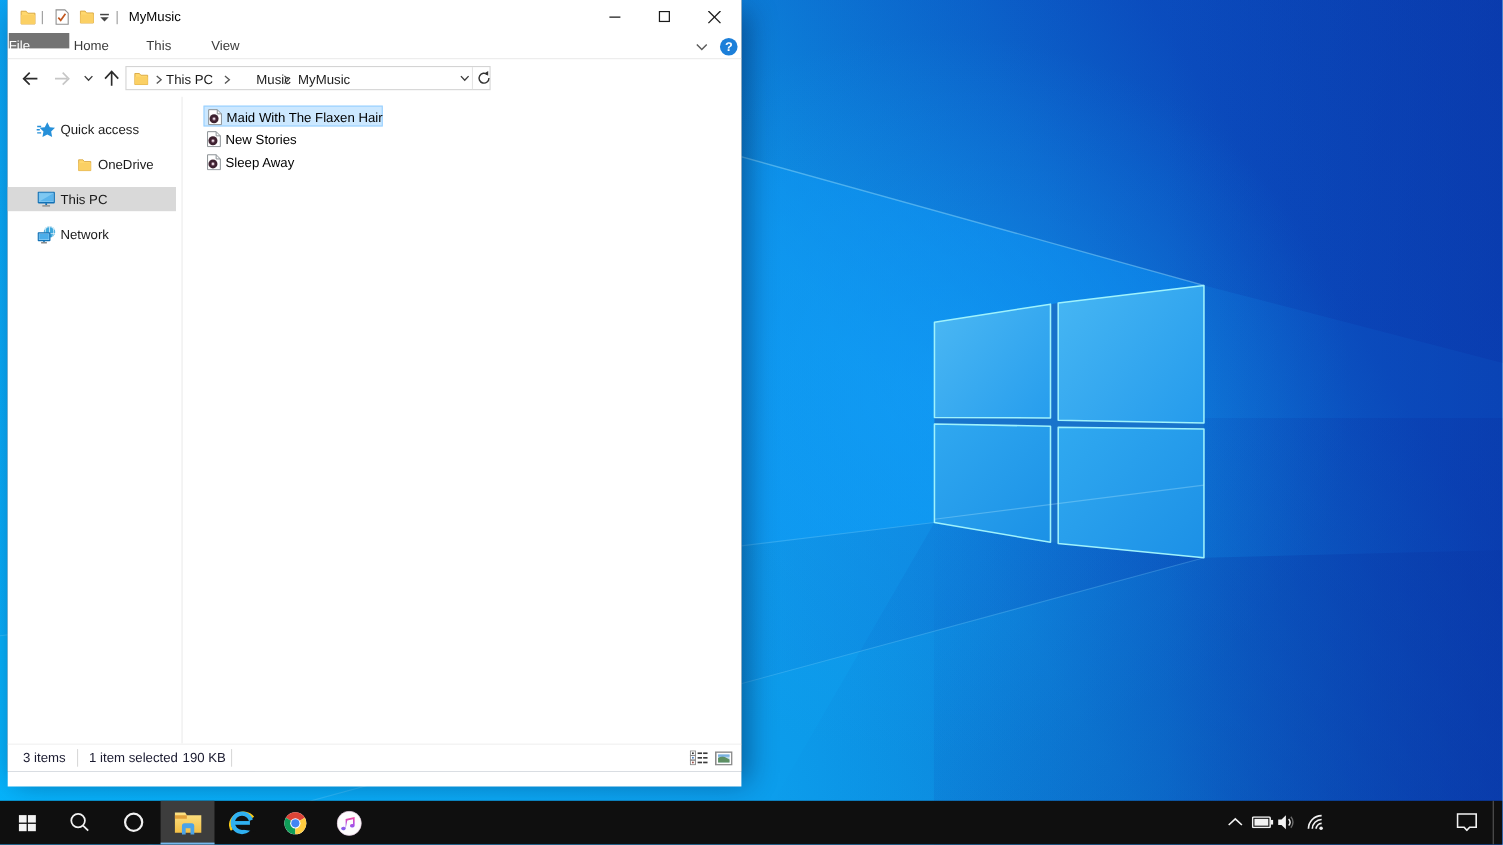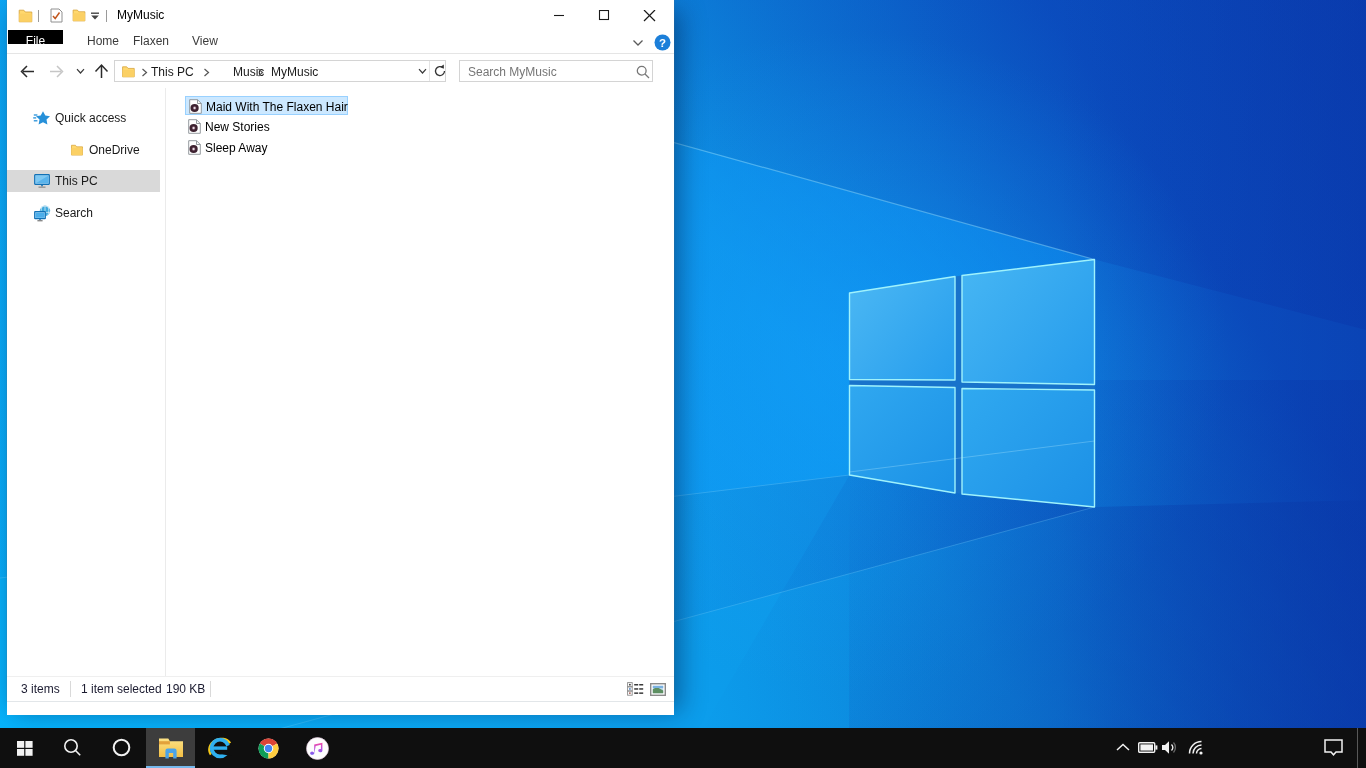--- a/index.html
+++ b/index.html
@@ -11,22 +11,22 @@
 #win { position:absolute; left:7px; top:0; width:667px; height:701px; background:#fff;
   box-shadow:6px 10px 24px rgba(0,20,60,0.45); }
 #win::after { content:""; position:absolute; left:0; top:0; right:0; bottom:0;
   box-shadow:0 0 0 0.5px rgba(90,110,130,0.35); pointer-events:none; z-index:50; }
 #win svg { position:absolute; }
 #tbar { position:absolute; left:0; top:0; width:100%; height:30px; background:#fff; }
 #tbar .title { position:absolute; left:110px; top:8px; font-size:12px; color:#000; }
 .vsep { position:absolute; width:1px; background:#9a9a9a; }
 
 #tabs { position:absolute; left:0; top:30px; width:100%; height:24px; background:#fff; border-bottom:1px solid #e5e5e5; }
-#filetab { position:absolute; left:1px; top:0; width:55px; height:14px; background:#000000; color:#fff;
-  font-size:12px; text-align:center; line-height:23px; }
+#filetab { position:absolute; left:1px; top:0; width:55px; height:14px; background:#737373; color:#fff;
+  font-size:12px; text-align:left; line-height:23px; }
 .tab { position:absolute; top:0; height:23px; font-size:12px; color:#3b3b3b; line-height:23px; }
 
 #addr { position:absolute; left:0; top:54px; width:100%; height:34px; background:#fff; }
 .box { position:absolute; top:6px; height:22px; background:#fff; border:1px solid #d4d4d4; }
 #addrbox { left:107px; width:332px; }
 #searchbox { left:452px; width:194px; }
 .crumb { position:absolute; top:3.5px; font-size:12px; color:#1a1a1a; white-space:nowrap; }
 .box svg { position:absolute; }
 #searchtext { position:absolute; left:8px; top:4px; font-size:12px; color:#767676; }
 
@@ -153,22 +153,22 @@
     <span class="title">MyMusic</span>
     <svg style="left:545px;top:10px;" width="110" height="12" viewBox="0 0 110 12">
       <line x1="2" y1="5.5" x2="12" y2="5.5" stroke="#1a1a1a" stroke-width="1.1"></line>
       <rect x="47.5" y="0.5" width="9" height="9" fill="none" stroke="#1a1a1a" stroke-width="1.1"></rect>
       <line x1="92" y1="0" x2="103" y2="11" stroke="#1a1a1a" stroke-width="1.2"></line>
       <line x1="103" y1="0" x2="92" y2="11" stroke="#1a1a1a" stroke-width="1.2"></line>
     </svg>
   </div>
   <div id="tabs">
     <div id="filetab">File</div>
-    <div class="tab" style="left:80px;">Home</div>
-    <div class="tab" style="left:126px;">Flaxen</div>
+    <div class="tab" style="left:60px;">Home</div>
+    <div class="tab" style="left:126px;">This</div>
     <div class="tab" style="left:185px;">View</div>
     <svg style="left:625px;top:9px;" width="12" height="8" viewBox="0 0 12 8">
       <polyline points="1.5,1.5 6,6 10.5,1.5" fill="none" stroke="#5a5a5a" stroke-width="1.3"></polyline>
     </svg>
     <svg style="left:647px;top:4px;" width="17" height="17" viewBox="0 0 17 17">
       <circle cx="8.5" cy="8.5" r="8" fill="#1c7fd9"></circle>
       <text x="8.5" y="12.6" font-size="11.5" font-weight="bold" fill="#fff" text-anchor="middle" font-family="Liberation Sans">?</text>
     </svg>
   </div>
   <div id="addr">
@@ -201,27 +201,20 @@
         <polyline points="1.5,1 5.5,4.5 1.5,8" fill="none" stroke="#555" stroke-width="1.2"></polyline>
       </svg>
       <span class="crumb" style="left:156px;">MyMusic</span>
       <svg style="left:303px;top:7px;" width="9" height="7" viewBox="0 0 9 7">
         <polyline points="1,1.2 4.5,5 8,1.2" fill="none" stroke="#3a3a3a" stroke-width="1.2"></polyline>
       </svg>
       <div style="position:absolute;left:314px;top:0;width:1px;height:20px;background:#e4e4e4;"></div>
       <svg style="left:318px;top:3px;" width="14" height="14" viewBox="0 0 14 14">
         <path d="M11.5 7 a4.5 4.5 0 1 1 -1.4 -3.2" fill="none" stroke="#333" stroke-width="1.3"></path>
         <polygon points="10.8,0.6 10.8,4.8 7.2,2.9" fill="#333"></polygon>
-      </svg>
-    </div>
-    <div class="box" id="searchbox">
-          <span id="searchtext">Search MyMusic</span>
-      <svg style="left:176px;top:4px;" width="14" height="14" viewBox="0 0 14 14">
-        <circle cx="5.7" cy="5.7" r="4.4" fill="none" stroke="#777" stroke-width="1.3"></circle>
-        <line x1="9" y1="9" x2="13" y2="13" stroke="#777" stroke-width="1.3"></line>
       </svg>
     </div>
   </div>
   <div id="main">
     <div id="nav">
       <div class="navitem" style="top:19px;">
         <svg style="position:absolute;left:26px;top:3px;" width="17" height="16" viewBox="0 0 17 16">
           <polygon points="10,1.2 12.3,5.6 17,6.2 13.5,9.5 14.4,14.6 10,12.2 5.6,14.6 6.5,9.5 3,6.2 7.7,5.6" fill="#2690d9"></polygon>
           <line x1="0.8" y1="5" x2="4.4" y2="5" stroke="#2690d9" stroke-width="1.3"></line>
           <line x1="0.2" y1="7.9" x2="3.2" y2="7.9" stroke="#2690d9" stroke-width="1.3"></line>
@@ -248,21 +241,21 @@
           </div>
       <div class="navitem" style="top:114px;">
         <svg style="position:absolute;left:27px;top:3px;" width="17" height="17" viewBox="0 0 17 17">
           <circle cx="11" cy="5.8" r="5.2" fill="#3fa9dd"></circle>
           <path d="M6.2 4.2 a5.2 5.2 0 0 1 9.6 0 M6 7.4 h10 M11 0.6 v10.4 M8.2 1.4 c-1.4 2.8 -1.4 6 0 8.8 M13.8 1.4 c1.4 2.8 1.4 6 0 8.8" fill="none" stroke="#e8f4fb" stroke-width="0.7"></path>
           <rect x="0.7" y="6.7" width="10.6" height="7" rx="0.4" fill="#abd9f5" stroke="#1271b5" stroke-width="1.2"></rect>
           <rect x="1.7" y="7.7" width="8.6" height="5" fill="#4caeea"></rect>
           <line x1="6" y1="13.9" x2="6" y2="15" stroke="#1271b5" stroke-width="1.4"></line>
           <line x1="3.4" y1="15.7" x2="8.6" y2="15.7" stroke="#8a8a8a" stroke-width="1.4"></line>
         </svg>
-        <span class="lbl">Search</span>
+        <span class="lbl">Network</span>
           </div>
     </div>
     <div class="frow sel" style="top:8px; width:163px;">
           <svg style="position:absolute;left:3px;top:2px;" width="13" height="15" viewBox="0 0 13 15">
         <path d="M0.7 0.7 h7.8 l3.8 3.8 v9.8 h-11.6 z" fill="#fff" stroke="#8a9094" stroke-width="0.9"></path>
         <path d="M8.5 0.7 v3.8 h3.8" fill="none" stroke="#8a9094" stroke-width="0.9"></path>
         <circle cx="5.6" cy="9" r="4.1" fill="#3e2230"></circle>
         <circle cx="5.6" cy="9" r="1.7" fill="#8d6a7d"></circle>
         <circle cx="5.6" cy="9" r="0.95" fill="#efe7ec"></circle>
       </svg>

